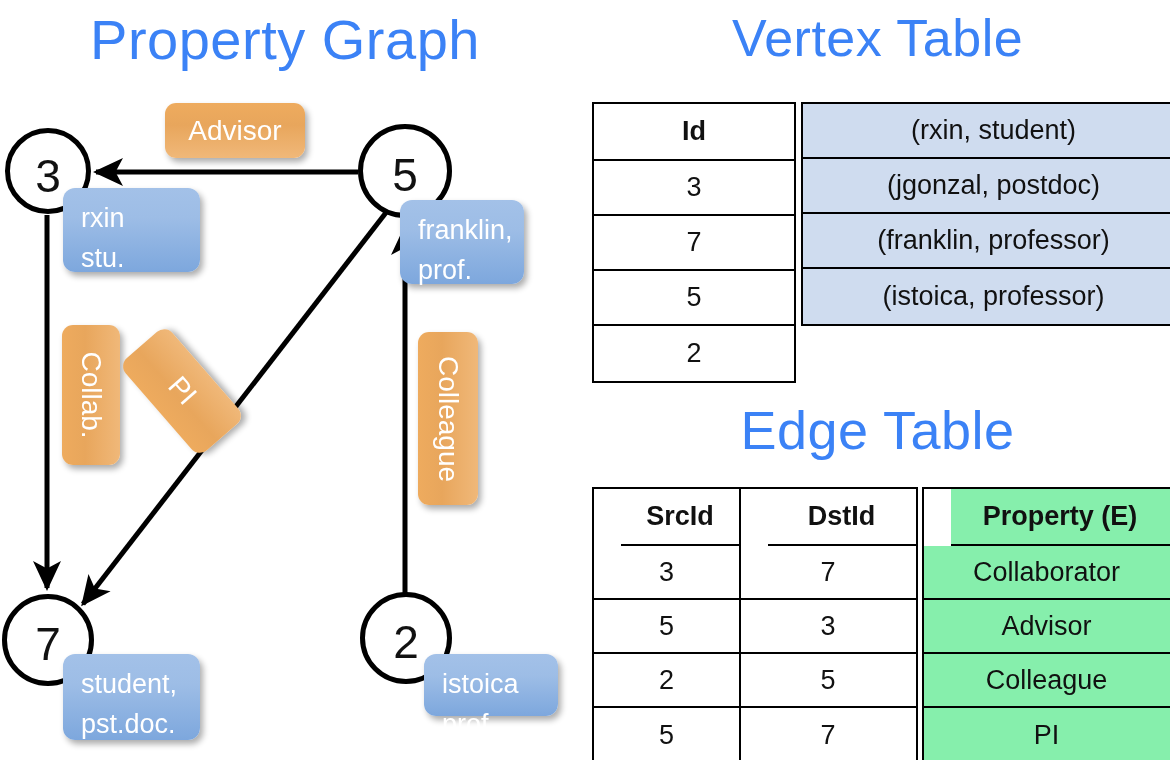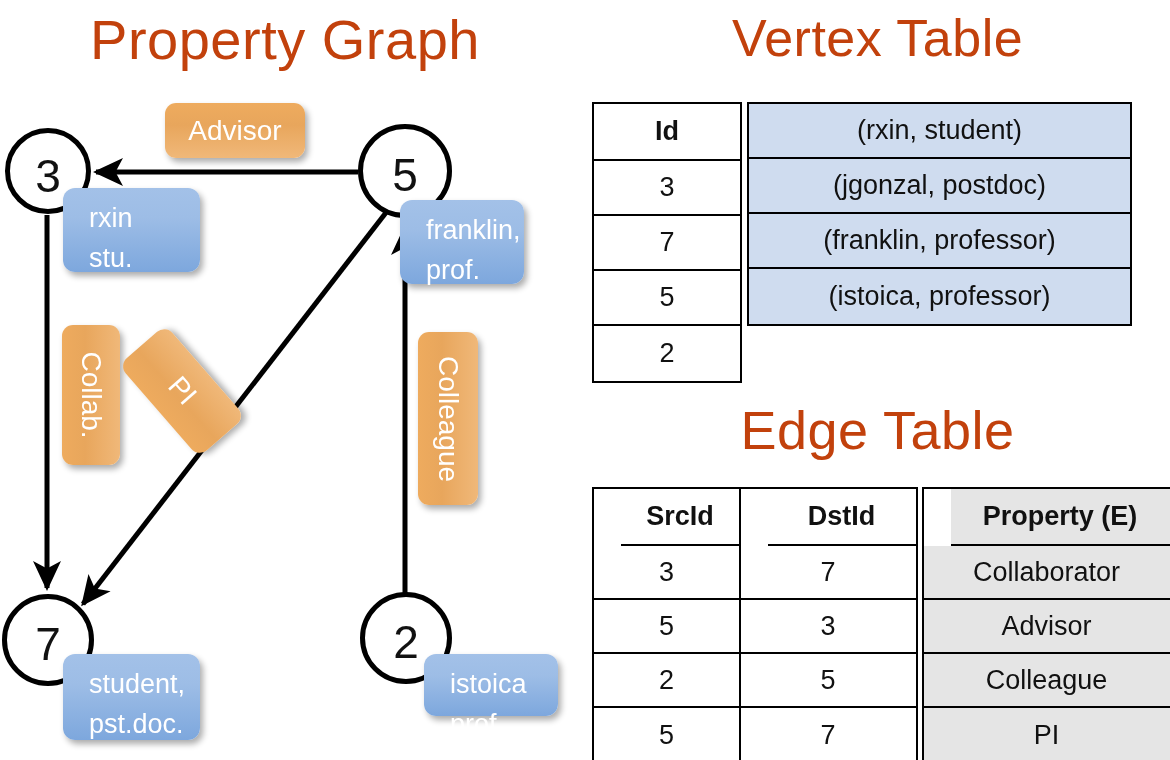--- a/index.html
+++ b/index.html
@@ -13,21 +13,21 @@
     position: relative;
     overflow: hidden;
     font-family: "Liberation Sans", sans-serif;
     color: #000000;
   }
 
   
   .title {
     position: absolute;
     font-weight: 400;
-    color: #c2410c;
+    color: #3b82f6;
     white-space: nowrap;
     letter-spacing: 0.5px;
   }
   #title-property-graph {
     left: 0; top: 8px; width: 570px;
     text-align: center;
     font-size: 56px;
     line-height: 64px;
   }
   #title-vertex-table {
@@ -74,21 +74,21 @@
 
   
   .prop-box {
     position: absolute;
     border-radius: 12px;
     background: linear-gradient(to bottom, #a3c1e8 0%, #9dbde6 35%, #7da7dd 100%);
     box-shadow: 3px 4px 6px rgba(0,0,0,0.33);
     color: #ffffff;
     font-size: 27px;
     line-height: 40px;
-    padding: 10px 0 0 26px;
+    padding: 10px 0 0 18px;
     box-sizing: border-box;
     z-index: 6;
   }
   .prop-box .ln { display: block; white-space: nowrap; }
 
   
   .edge-label {
     position: absolute;
     border-radius: 11px;
     background: linear-gradient(to right, #eeab5e 0%, #e8a65c 40%, #f0b879 100%);
@@ -127,25 +127,25 @@
     align-items: center;
     justify-content: center;
     text-align: center;
     font-size: 27px;
     color: #111111;
     white-space: nowrap;
   }
   .cell:last-child { border-bottom: none; }
   .cell.head { font-weight: bold; }
   .col.blue .cell { background: #cfdcef; }
-  .col.orange .cell { background: #e5e5e5; }
+  .col.orange .cell { background: #86efac; }
 
   
   #vertex-table { left: 592px; top: 102px; }
-  #vertex-table .col-id   { width: 150px; }
+  #vertex-table .col-id   { width: 204px; }
   #vertex-table .col-prop { width: 385px; margin-left: 5px; }
   #vertex-table .cell { height: 55px; }
   #vertex-table .cell.head { height: 57px; }
 
   
   #edge-table { left: 592px; top: 487px; }
   #edge-table .col-src { width: 149px; }
   #edge-table .col-dst { width: 179px; margin-left: -2.5px; }
   #edge-table .col-prop{ width: 250px; margin-left: 4px; }
   #edge-table .cell { height: 54px; }

